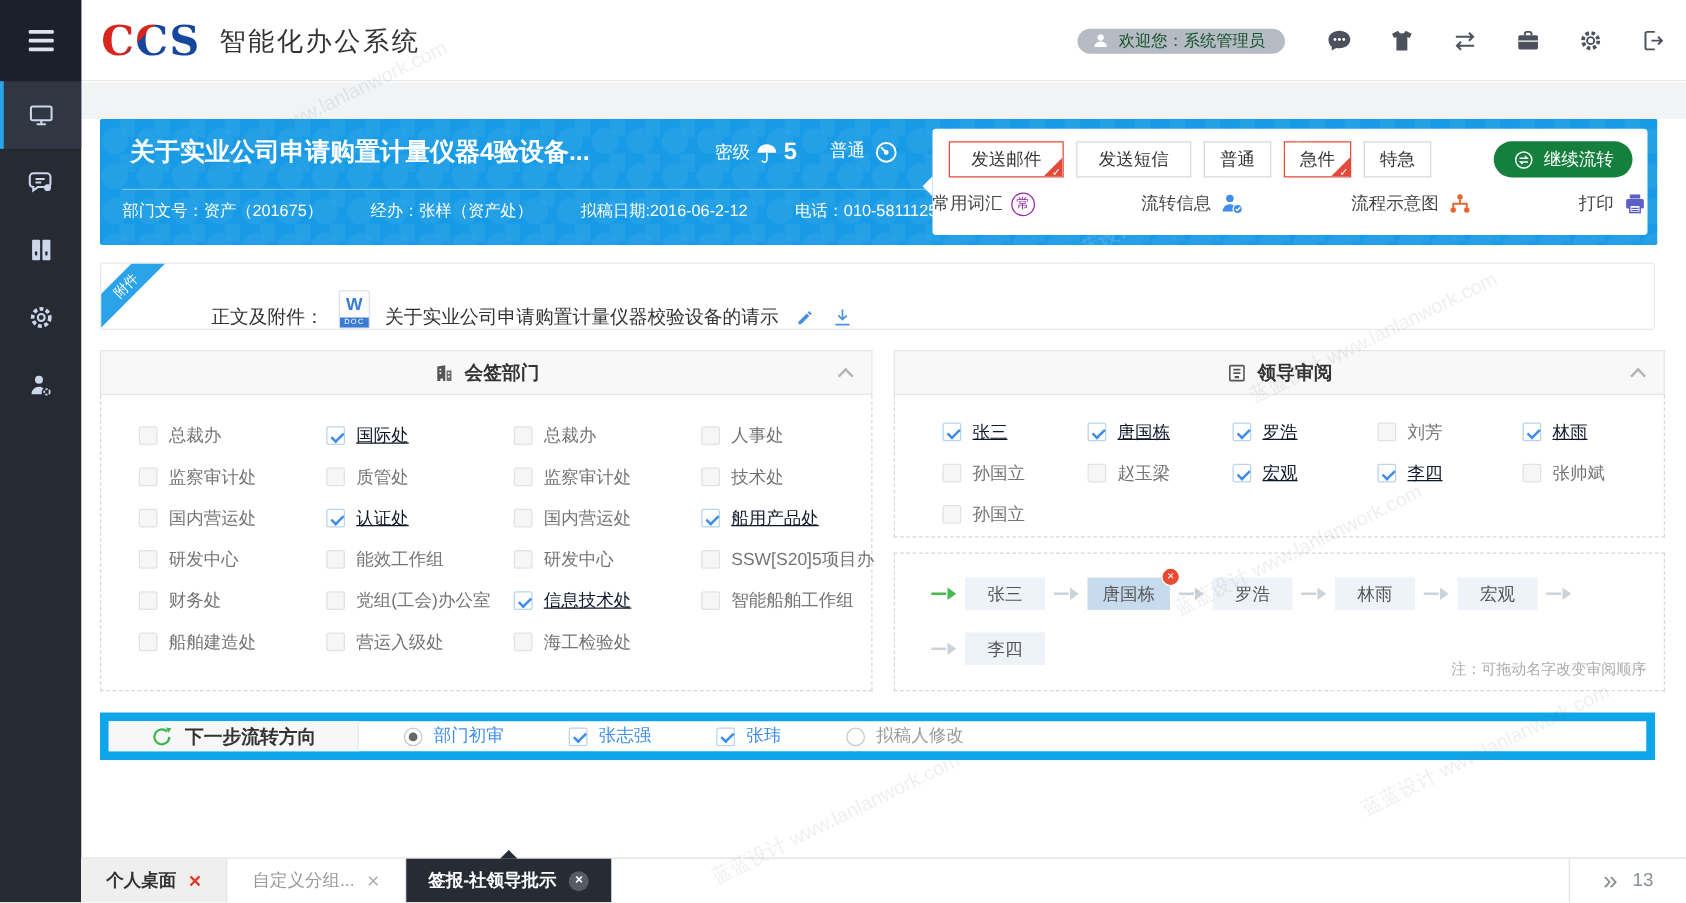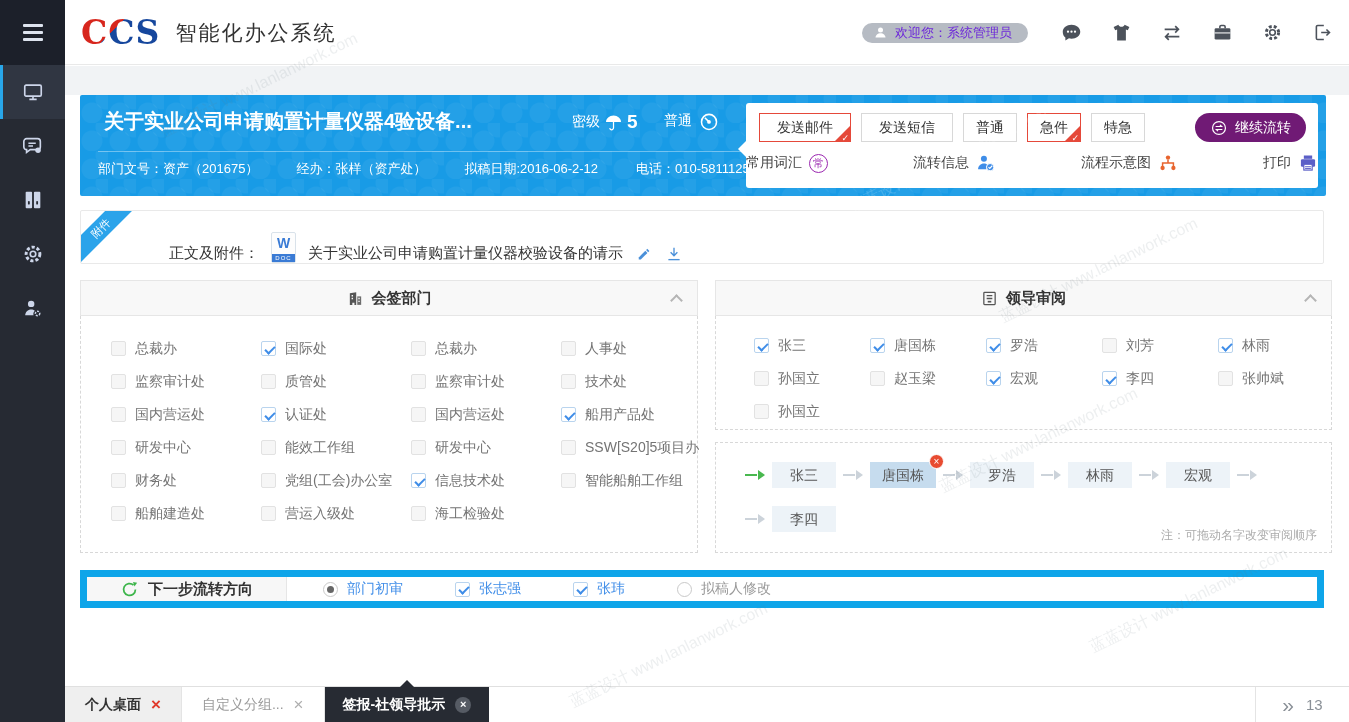--- a/index.html
+++ b/index.html
@@ -17,21 +17,21 @@
 
   
   .topbar { position:absolute; left:65px; top:0; width:1284px; height:65px; background:#fff; border-bottom:1px solid #e9e9e9; z-index:4; }
   .logo { position:absolute; left:16px; top:0; height:65px; display:flex; align-items:center; gap:15px; }
   .logo-ccs { font-family:"DejaVu Serif", serif; font-weight:bold; font-size:33px; color:#16479d; letter-spacing:1px; }
   @supports (-webkit-background-clip: text) {
     .logo-ccs { background:linear-gradient(135deg,#d7261d 42%,#16479d 42%); -webkit-background-clip:text; -webkit-text-fill-color:transparent; }
   }
   .logo-title { font-size:21px; color:#333; letter-spacing:2px; }
   .topbar-right { position:absolute; right:16px; top:0; height:65px; display:flex; align-items:center; gap:29px; }
-  .welcome-pill { height:20px; background:#b6bbc3; border-radius:15px; color:#6d28d9; font-size:13px;
+  .welcome-pill { height:20px; background:#b6bbc3; border-radius:15px; color:#14532d; font-size:13px;
                   display:flex; align-items:center; gap:7px; padding:0 16px 0 11px; margin-right:4px; cursor:pointer; }
   .tico { display:flex; align-items:center; cursor:pointer; }
 
   
   .gray-band { position:absolute; left:65px; top:66px; width:1284px; height:29px; background:#f1f3f5; }
 
   
   .banner { position:absolute; left:80px; top:95px; width:1246px; height:101px; background-color:#189be6; border-radius:2px;
             background-image:
               radial-gradient(circle at 12px 18px, rgba(255,255,255,0.05) 10px, transparent 11px),
@@ -47,21 +47,21 @@
   .action-panel { position:absolute; left:666px; top:8px; width:572px; height:85px; background:#fff; border-radius:3px; }
   .action-panel::before { content:''; position:absolute; left:-8px; top:38px;
       border-top:8px solid transparent; border-bottom:8px solid transparent; border-right:8px solid #fff; }
   .ap-row1 { position:absolute; left:13px; right:12px; top:10px; display:flex; gap:10px; align-items:center; }
   .btn { height:29px; padding:0 17px; background:#fff; border:1px solid #d8d8d8; font-size:14px; color:#333;
          position:relative; cursor:pointer; font-family:inherit; overflow:hidden; }
   .btn.sm { padding:0 12px; }
   .btn.red { border-color:#e5493a; }
   .btn.sel::after { content:''; position:absolute; right:0; bottom:0; border-left:15px solid transparent; border-bottom:15px solid #e5493a; }
   .btn.sel::before { content:'✓'; position:absolute; right:1px; bottom:-2px; color:#fff; font-size:9px; z-index:1; }
-  .btn-primary { margin-left:auto; height:29px; border:none; border-radius:15px; background:#701a75; color:#fff;
+  .btn-primary { margin-left:auto; height:29px; border:none; border-radius:15px; background:#15803d; color:#fff;
                  font-size:14px; display:flex; align-items:center; gap:7px; padding:0 15px; cursor:pointer; font-family:inherit; }
   .ap-row2 { position:absolute; left:0; right:0; top:50px; display:flex; justify-content:space-between; gap:46px; align-items:center; }
   .ap-link { display:flex; align-items:center; gap:7px; font-size:14px; color:#444; cursor:pointer; }
   .badge-chang { width:19px; height:19px; border:1.5px solid #9b27b0; color:#9b27b0; border-radius:50%;
                  font-size:11px; line-height:17px; text-align:center; font-style:normal; display:inline-block; }
 
   
   .attach-bar { position:absolute; left:80px; top:210px; width:1244px; height:54px; background:#fff;
                 border:1px solid #e9e9e9; border-radius:2px; overflow:hidden; }
   .ribbon { position:absolute; left:-22px; top:8px; width:84px; transform:rotate(-45deg); background:#2ba3ea;
@@ -85,21 +85,21 @@
 
   .panel-signoff { position:absolute; left:80px; top:280px; width:618px; }
   .cbgrid { height:237px; padding:16px 0 0 30px; display:grid; grid-template-rows:repeat(6,33px);
             grid-auto-flow:column; grid-auto-columns:150px; }
   .cbitem { display:flex; align-items:center; gap:9px; cursor:pointer; white-space:nowrap; }
   .cb { width:15px; height:15px; background:#f6f6f6; border:1px solid #e2e2e2; border-radius:2px; position:relative; flex:none; }
   .cb.checked { background:#fff; border-color:#b9d4ee; }
   .cb.checked::after { content:''; position:absolute; left:2.5px; top:3.5px; width:8px; height:4px;
                        border-left:2px solid #3f8de8; border-bottom:2px solid #3f8de8; transform:rotate(-45deg); }
   .cl { font-size:14px; color:#747474; }
-  .cl.on { color:#737373; }
+  .cl.on { color:#0f172a;text-decoration:underline; }
 
   .panel-leaders { position:absolute; left:715px; top:280px; width:617px; }
   .ldgrid { height:114px; padding:13px 0 0 38px; display:grid; grid-template-columns:repeat(5,116px); grid-auto-rows:33px; }
 
   
   .flow-panel { position:absolute; left:715px; top:442px; width:617px; height:111px;
                 border:1px dashed #d8d8d8; background:#fff; }
   .flow-row { position:absolute; left:28px; display:flex; align-items:center; gap:6px; }
   .flow-row.r1 { top:19px; }
   .flow-row.r2 { top:63px; }

